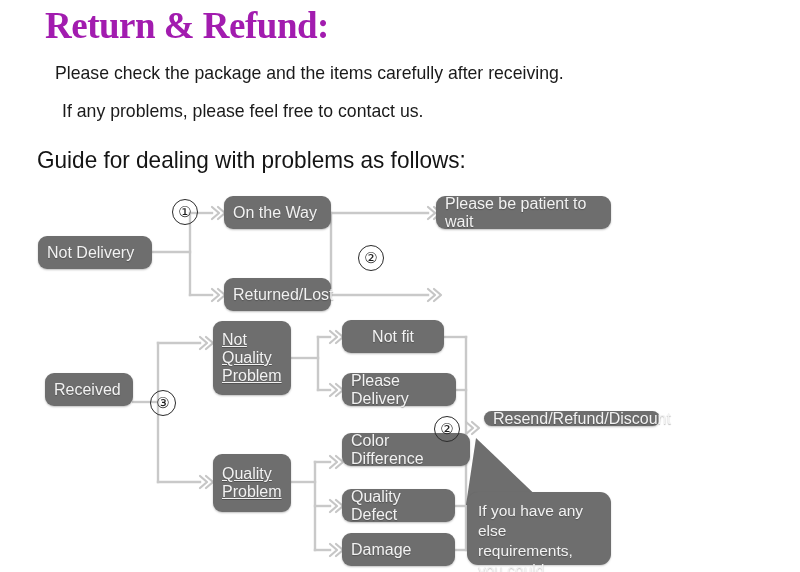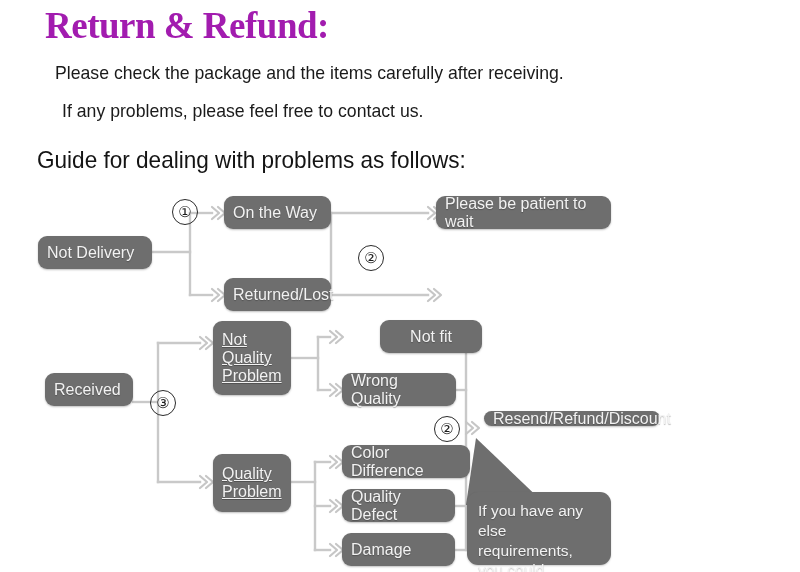--- a/index.html
+++ b/index.html
@@ -175,25 +175,25 @@
 
     <div class="marker" style="left:150px;top:205px;">③</div>
 
     <div class="node tall" style="left:213px;top:136px;width:78px;height:74px;">Not
 Quality
 Problem</div>
 
     <div class="node tall" style="left:213px;top:269px;width:78px;height:58px;">Quality
 Problem</div>
 
-    <div class="node" style="left:342px;top:135px;width:102px;height:33px;justify-content:center;margin-left:38px;">Not fit</div>
-
-    <div class="node" style="left:342px;top:188px;width:114px;height:33px;">Wrong Quality</div>
-
-    <div class="node" style="left:342px;top:260px;width:128px;height:33px;">Color Difference</div>
+    <div class="node" style="left:342px;top:135px;width:102px;height:33px;justify-content:center;">Not fit</div>
+
+    <div class="node" style="left:342px;top:188px;width:114px;height:33px;">Please Delivery</div>
+
+    <div class="node" style="left:342px;top:248px;width:128px;height:33px;">Color Difference</div>
 
     <div class="node" style="left:342px;top:304px;width:113px;height:33px;">Quality Defect</div>
 
     <div class="node" style="left:342px;top:348px;width:113px;height:33px;">Damage</div>
 
     <div class="marker" style="left:434px;top:231px;">②</div>
 
     <div class="node" style="left:484px;top:226px;width:176px;height:15px;">Resend/Refund/Discount</div>
 
     <div class="bubble" style="left:467px;top:307px;width:144px;height:73px;">If you have any else

